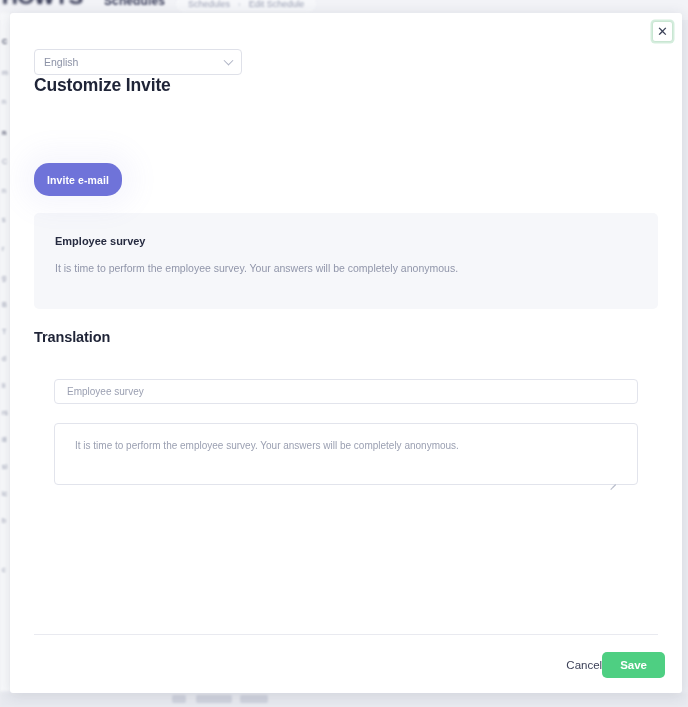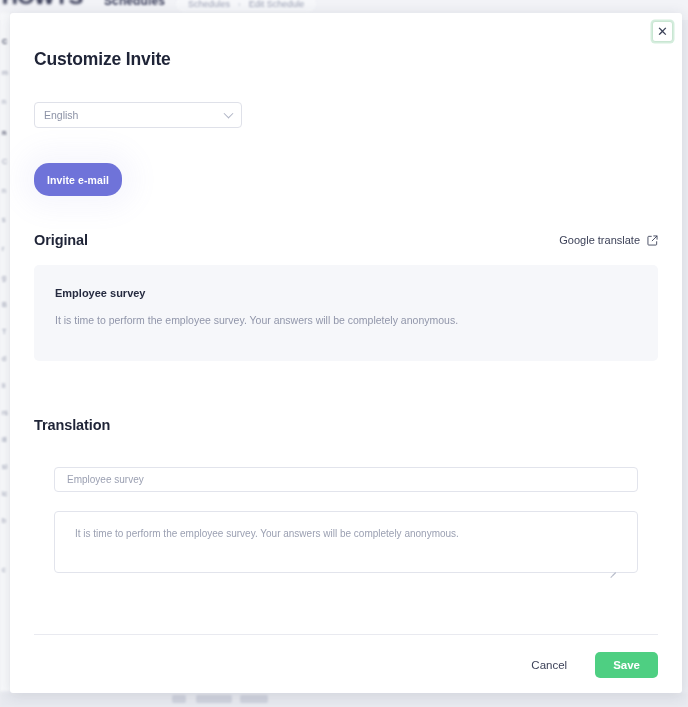--- a/index.html
+++ b/index.html
@@ -158,21 +158,21 @@
     height: 96px;
   }
   #original-subject {
     font-size: 11px; font-weight: 700; color: #262b40;
     margin-bottom: 14px;
   }
   #original-body {
     font-size: 10.5px; color: #9196aa; line-height: 15px;
   }
 
-  #translation-head { margin-top: 56px; }
+  #translation-head { margin-top: 20px; }
 
   .field { margin-top: 0; }
   .field-label {
     font-size: 9px; font-weight: 700; color: #2a2f45;
     margin-bottom: 7px;
   }
   #subject-wrap { margin-top: 34px; padding: 0 20px; }
   #text-wrap { margin-top: 19px; padding: 0 20px; }
 
   #subject-input {
@@ -209,22 +209,22 @@
   }
   #text-resize i:nth-child(1) { width: 7px; bottom: 0; transform: rotate(-45deg); transform-origin: right bottom; }
   #text-resize i:nth-child(2) { width: 4px; bottom: 0; transform: rotate(-45deg); transform-origin: right bottom; right: 0; opacity:.85; }
 
   
   #footer-divider {
     position: absolute; left: 24px; right: 24px; bottom: 58px;
     height: 1px; background: #e9eaf0;
   }
   #footer {
-    position: absolute; right: 24px; bottom: 15px;
-    display: flex; align-items: center; gap: 28px;
+    position: absolute; right: 17px; bottom: 15px;
+    display: flex; align-items: center; 
   }
   #cancel-btn {
     font-size: 11.5px; color: #3d4259; cursor: pointer;
     background: none; border: none;
     font-family: "Liberation Sans", sans-serif;
   }
   #save-btn {
     background: #4ecf82;
     color: #ffffff;
     font-size: 11.5px; font-weight: 700;
@@ -294,43 +294,31 @@
     <div class="seg" style="left:240px;width:28px"></div>
   </div>
 </div>
 
 <div id="modal">
 
   <div id="close-btn">✕</div>
 
   <div class="modal-inner">
 
-    <div id="modal-title">Customize Invite</div>
-
     <div id="lang-select">
       <span class="val">English</span>
       <span class="chev"></span>
     </div>
 
+    <div id="modal-title">Customize Invite</div>
+
     <div id="tabs-wrap">
       <div class="tab active">Invite e-mail</div>
     </div>
 
-    <div class="section-head">
-      <div class="section-title">Original</div>
-      <div id="gt-link">
-        <span>Google translate</span>
-        <span>
-          <svg width="11" height="11" viewBox="0 0 14 14" fill="none">
-            <path d="M5.5 1.7H2.2A1 1 0 0 0 1.2 2.7v9.1a1 1 0 0 0 1 1h9.1a1 1 0 0 0 1-1V8.5" stroke="#3d4259" stroke-width="1.15" stroke-linecap="round" stroke-linejoin="round"></path>
-            <path d="M8.6 1.2h4.2v4.2M12.6 1.4 6.6 7.4" stroke="#3d4259" stroke-width="1.15" stroke-linecap="round" stroke-linejoin="round"></path>
-          </svg>
-        </span>
-      </div>
-    </div>
 
     <div id="original-card">
       <div id="original-subject">Employee survey</div>
       <div id="original-body">It is time to perform the employee survey. Your answers will be completely anonymous.</div>
     </div>
 
     <div class="section-head" id="translation-head">
       <div class="section-title">Translation</div>
     </div>
 

